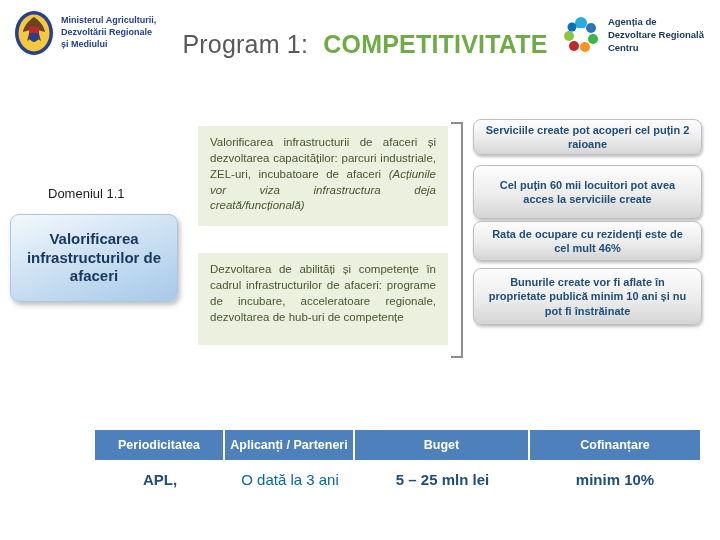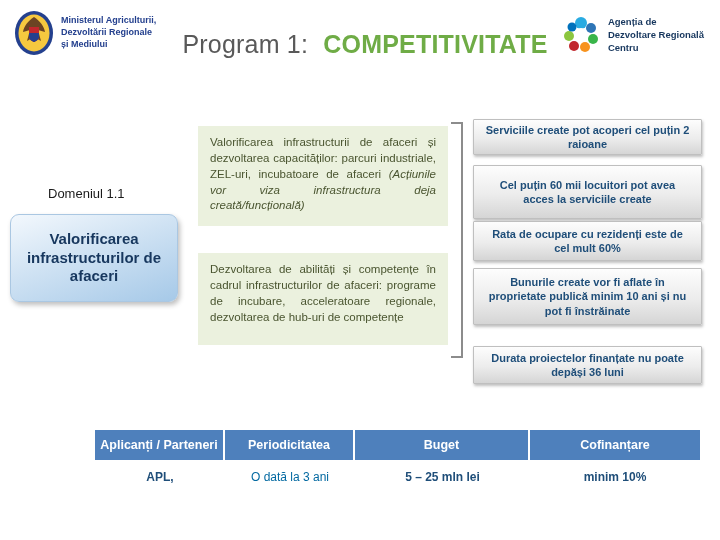--- a/index.html
+++ b/index.html
@@ -43,21 +43,21 @@
 
   
   .bracket {
     position:absolute; left:451px; top:122px; width:10px; height:232px;
     border-top:2px solid #8c8c8c; border-right:2px solid #8c8c8c; border-bottom:2px solid #8c8c8c;
   }
 
   
   .cond {
     position:absolute; left:473px; width:229px; box-sizing:border-box;
-    border-radius:1px; border:1px solid #bfbfbf;
+    border-radius:8px; border:1px solid #bfbfbf;
     background:linear-gradient(180deg,#fdfdfd 0%,#ececec 55%,#d5d5d5 100%);
     box-shadow:1px 2px 3px rgba(0,0,0,0.25);
     display:flex; align-items:center; justify-content:center; text-align:center;
     color:#1F4E79; font-weight:bold; font-size:11px; line-height:1.3; padding:4px 10px;
   }
   .cond-1 { top:119px; height:36px; }
   .cond-2 { top:165px; height:54px; }
   .cond-3 { top:221px; height:40px; }
   .cond-4 { top:268px; height:57px; }
   .cond-5 { top:346px; height:38px; }
@@ -66,21 +66,21 @@
   .table { position:absolute; left:95px; top:430px; width:605px;
            display:grid; grid-template-columns:130px 130px 175px 170px; }
   .th {
     background:#4E80BC; color:#ffffff; font-weight:bold; font-size:12.5px;
     text-align:center; padding:8px 4px; border-right:2px solid #ffffff;
     display:flex; align-items:center; justify-content:center; box-sizing:border-box;
   }
   .th:nth-child(4) { border-right:none; }
   .td {
     background:#ffffff; text-align:center; padding:10px 4px 6px 4px;
-    font-size:12px; color:#1F4E79; display:flex; flex-direction:column;
+    font-size:15px; color:#1F4E79; display:flex; flex-direction:column;
     align-items:center; justify-content:flex-start; line-height:1.3; box-sizing:border-box;
   }
   .td-bold { font-weight:bold; }
   .td-plain { color:#0369a1; font-weight:400; }
 </style>
 </head>
 <body>
 
 <div class="slide">
 
@@ -129,32 +129,29 @@
 
   <div class="bracket"></div>
 
   <div class="cond cond-1">
       <span>Serviciile create pot acoperi cel puțin 2 raioane</span>
     </div>
   <div class="cond cond-2">
       <span>Cel puțin 60 mii locuitori pot avea acces la serviciile create</span>
     </div>
   <div class="cond cond-3">
-      <span>Rata de ocupare cu rezidenți este de cel mult 60%</span>
+      <span>Rata de ocupare cu rezidenți este de cel mult 46%</span>
     </div>
   <div class="cond cond-4">
       <span>Bunurile create vor fi aflate în proprietate publică minim 10 ani și nu pot fi înstrăinate</span>
     </div>
-  <div class="cond cond-5">
-      <span>Durata proiectelor finanțate nu poate depăși 36 luni</span>
-    </div>
 
   <div class="table">
+    <div class="th">Periodicitatea</div>
     <div class="th">Aplicanți / Parteneri</div>
-    <div class="th">Periodicitatea</div>
     <div class="th">Buget</div>
     <div class="th">Cofinanțare</div>
 
     <div class="td td-bold">
       <div>APL,</div>
     </div>
     <div class="td td-plain">
       <div>O dată la 3 ani</div>
     </div>
     <div class="td td-bold">

